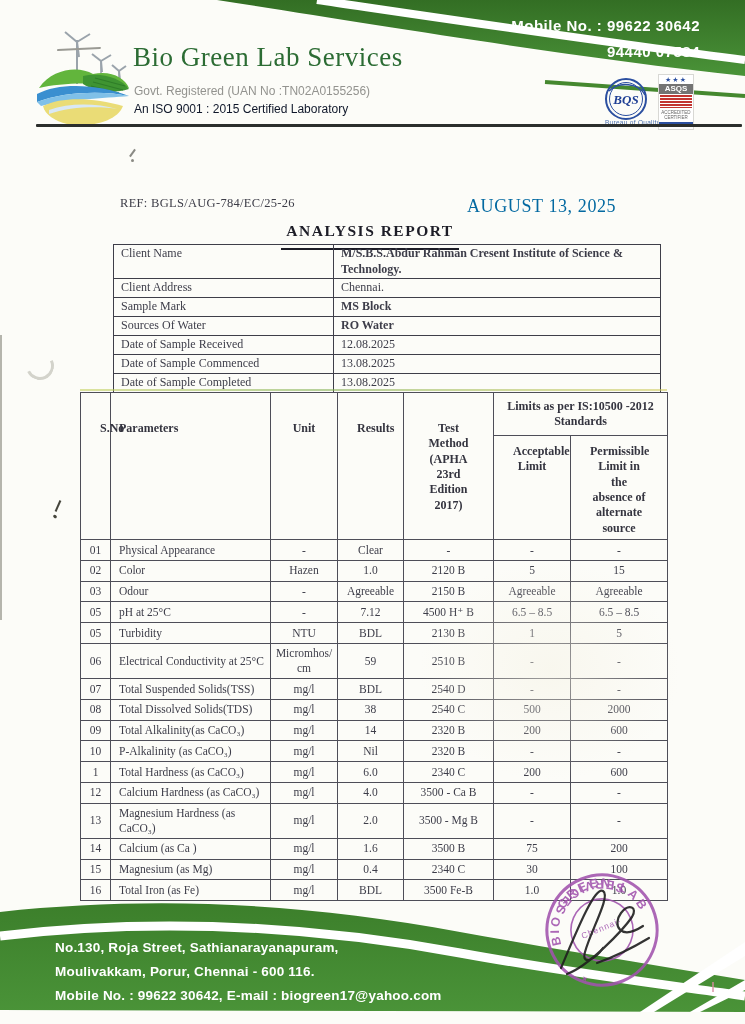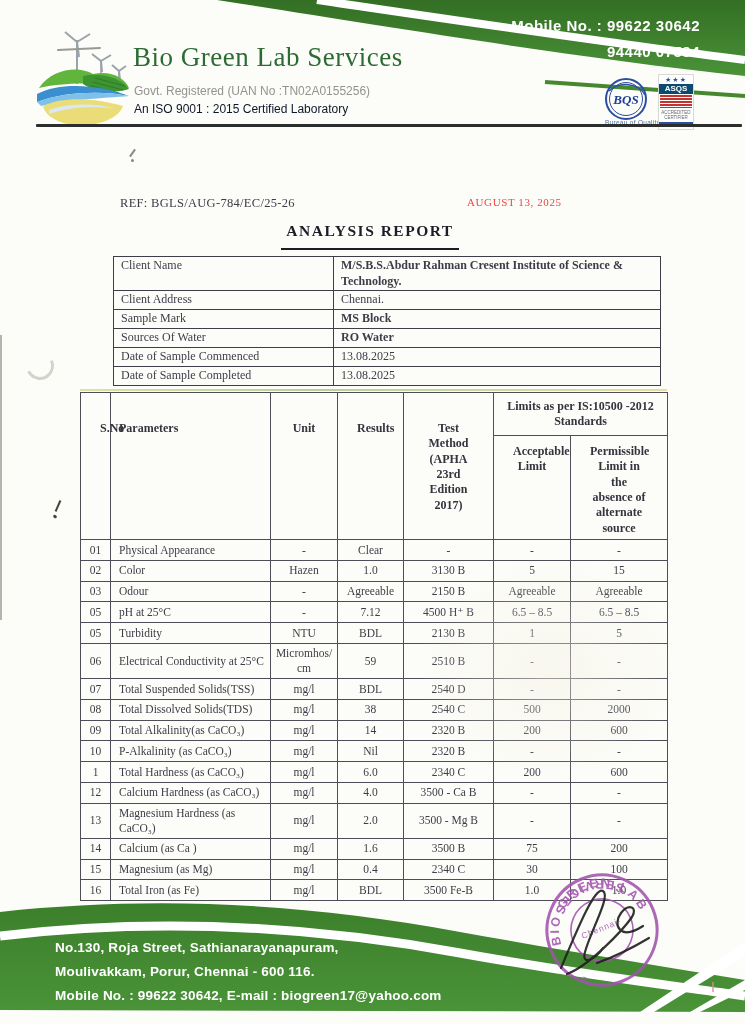--- a/index.html
+++ b/index.html
@@ -24,32 +24,32 @@
   .header-rule{left:36px;top:124px;width:706px;height:3px;background:#2b2e2c;border-radius:1px;}
   .logo-box{left:33px;top:26px;width:100px;height:102px;}
   
   .bqs-box{left:599px;top:77px;width:56px;height:46px;}
   .bqs-caption{left:592px;top:119px;width:112px;text-align:center;font-size:6.5px;
     font-family:"Liberation Sans","DejaVu Sans",sans-serif;color:#4a6fae;letter-spacing:.3px;}
   .asqs-box{left:658px;top:74px;width:34px;height:54px;
     font-family:"Liberation Sans","DejaVu Sans",sans-serif;text-align:center;
     background:#fff;border:.5px solid #d8d8d4;}
   .asqs-stars{font-size:7px;color:#2b4fa0;line-height:9px;letter-spacing:1px;}
-  .asqs-name{background:#0c4a6e;color:#fff;font-size:8px;font-weight:bold;line-height:10px;}
+  .asqs-name{background:#737373;color:#fff;font-size:8px;font-weight:bold;line-height:10px;}
   .asqs-red{height:13px;background:repeating-linear-gradient(180deg,#c23430 0 2px,#ffffff 2px 3px);margin:1px 1px;}
   .asqs-caption{font-size:4.5px;color:#666;line-height:5px;padding-top:1px;}
   .asqs-bar{height:3px;background:#2b4fa0;margin-top:2px;}
   
   .ref-no{left:120px;top:196px;font-size:12.5px;color:#3c3c47;letter-spacing:.3px;}
-  .report-date{left:467px;top:196px;font-size:11px;color:#ef4444;letter-spacing:.6px;}
+  .report-date{left:467px;top:196px;font-size:18px;color:#0369a1;letter-spacing:.6px;}
   .report-title-wrap{left:120px;top:222px;width:500px;text-align:center;}
   .report-title{display:inline-block;font-size:15.5px;font-weight:bold;color:#1d1d27;
     letter-spacing:1.5px;border-bottom:2.5px solid #1c1c26;padding:0 5px 8px 5px;}
   
-  .client-table{left:113px;top:244px;margin-top:12px;}
+  .client-table{left:113px;top:244px;}
   table{border-collapse:collapse;table-layout:fixed;}
   .client-table table{width:517px;font-size:12px;}
   .client-table td{border:1.5px solid #3e3e49;padding:1px 7px;vertical-align:top;line-height:1.3;height:16px;}
   .client-table td.lbl{width:205px;}
   .client-table td.val{width:312px;}
   .b{font-weight:bold;}
   
   .yellow-streak{left:80px;top:389px;width:587px;height:2px;opacity:.55;
     background:linear-gradient(90deg,#c2cf55,#7fae4e 40%,#cfc955);}
   .analysis-table{left:80px;top:392px;}
@@ -177,20 +177,24 @@
             <td class="lbl">Client Address</td>
             <td class="val">Chennai.</td>
           </tr>
           <tr>
             <td class="lbl">Sample Mark</td>
             <td class="val b">MS Block</td>
           </tr>
           <tr>
             <td class="lbl">Sources Of Water</td>
             <td class="val b">RO Water</td>
+          </tr>
+          <tr>
+            <td class="lbl">Date of Sample Received</td>
+            <td class="val">12.08.2025</td>
           </tr>
           <tr>
             <td class="lbl">Date of Sample Commenced</td>
             <td class="val">13.08.2025</td>
           </tr>
           <tr>
             <td class="lbl">Date of Sample Completed</td>
             <td class="val">13.08.2025</td>
           </tr>
         </tbody>
@@ -231,21 +235,21 @@
             <td class="">Clear</td>
             <td class="">-</td>
             <td class="">-</td>
             <td class="">-</td>
           </tr>
           <tr>
             <td class="sno">02</td>
             <td class="param">Color</td>
             <td class="">Hazen</td>
             <td class="">1.0</td>
-            <td class="">3130 B</td>
+            <td class="">2120 B</td>
             <td class="">5</td>
             <td class="">15</td>
           </tr>
           <tr>
             <td class="sno">03</td>
             <td class="param">Odour</td>
             <td class="">-</td>
             <td class="">Agreeable</td>
             <td class="">2150 B</td>
             <td class="">Agreeable</td>

